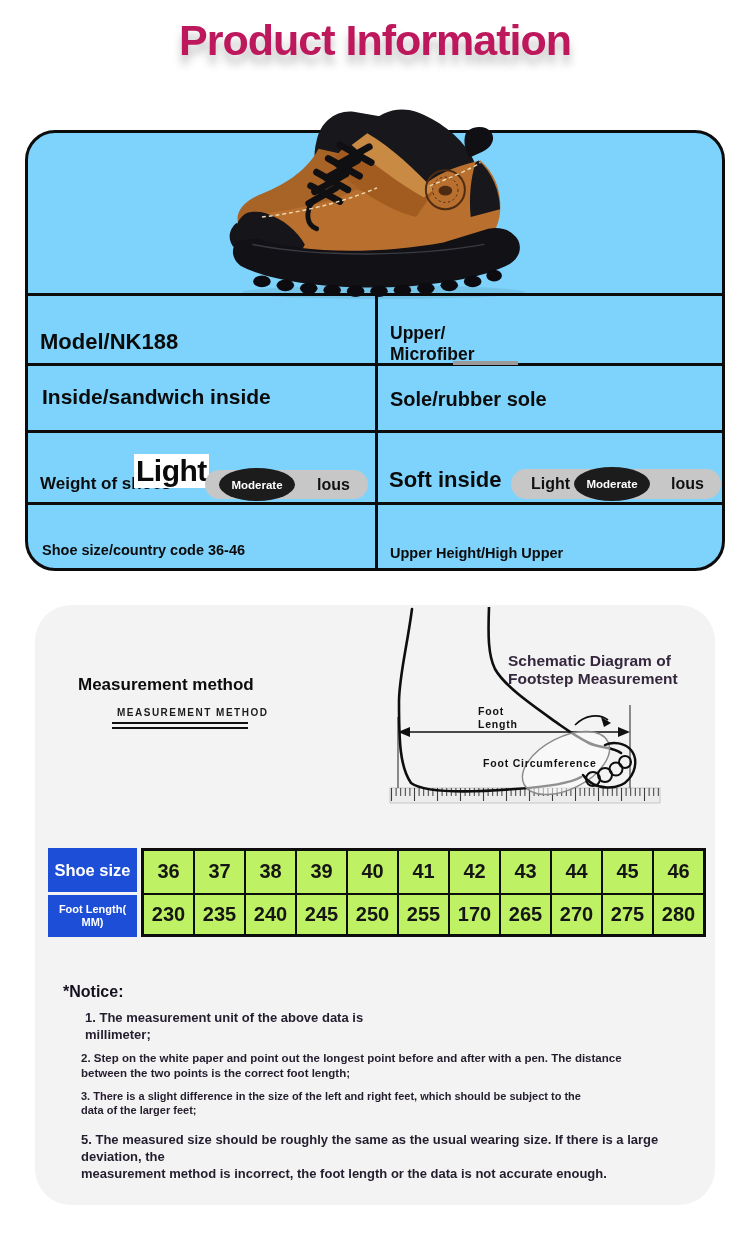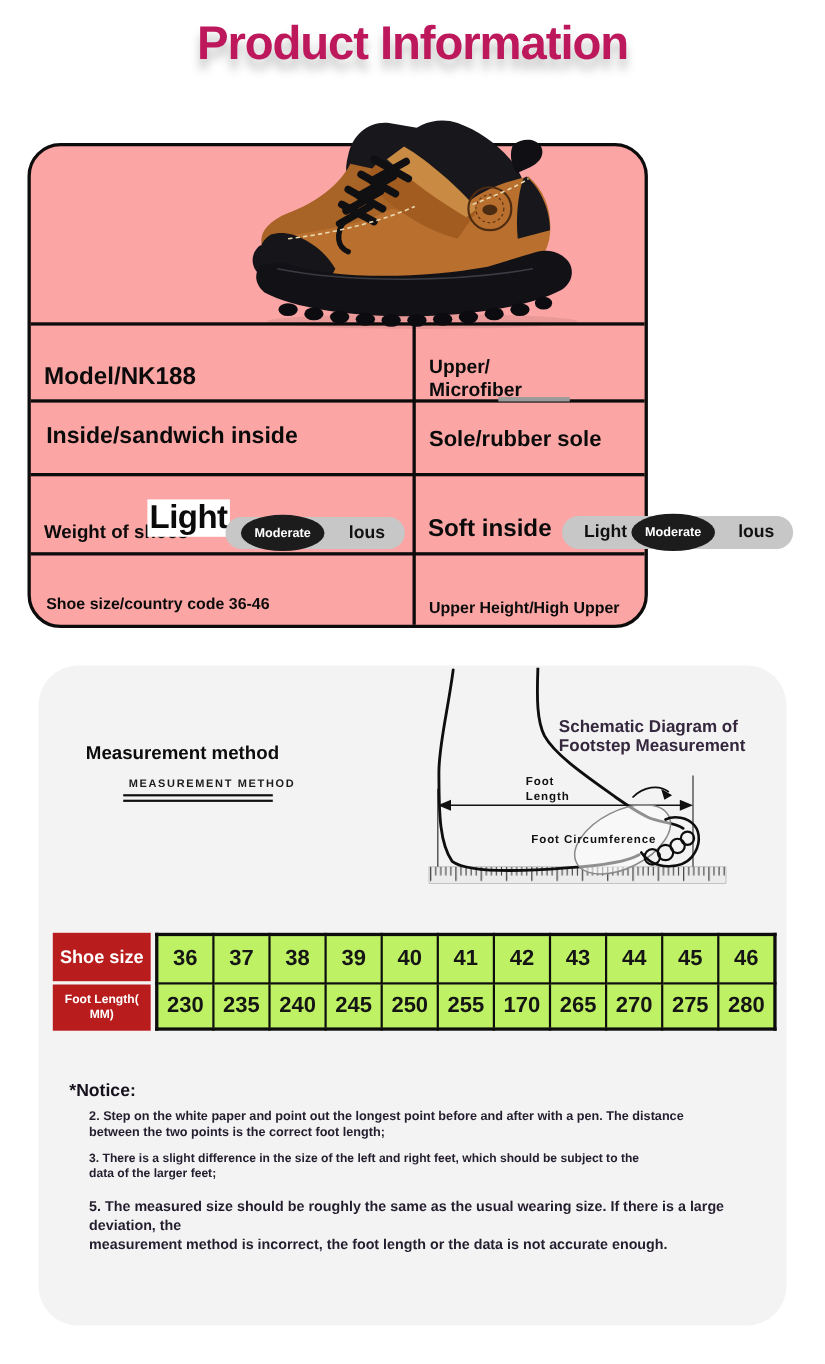--- a/index.html
+++ b/index.html
@@ -6,22 +6,22 @@
   #page{position:relative;width:750px;height:1240px;background:#fff;overflow:hidden;
         font-family:"Liberation Sans",sans-serif;color:#0b0b0b;}
   .abs{position:absolute;}
   .pre{white-space:pre-line;}
 
   
   .title{top:16px;left:0;width:100%;text-align:center;font-size:43px;font-weight:900;
          letter-spacing:-1px;color:#be185d;text-shadow:0 9px 9px rgba(60,60,60,0.30);}
 
   
-  .spec{left:25px;top:130px;width:564px;height:441px;border:3px solid #0c0c0c;
-        border-radius:30px;box-sizing:border-box;background:#fca5a5;}
+  .spec{left:25px;top:130px;width:700px;height:441px;border:3px solid #0c0c0c;
+        border-radius:30px;box-sizing:border-box;background:#7dd3fc;}
   .hline{left:0;right:0;height:3px;background:#0c0c0c;}
   .vline{left:347px;top:160px;bottom:0;width:3px;background:#0c0c0c;}
   .cell-lg{font-weight:800;}
   .artifact{background:#9b9b9b;z-index:4;}
   .overline{z-index:5;}
 
   
   .pill{background:#c7c7c7;border-radius:16px;}
   .pill-sel{position:absolute;background:#1c1c1c;color:#fff;border-radius:50%;
             display:flex;align-items:center;justify-content:center;
@@ -33,21 +33,21 @@
   .m-head{font-size:17px;font-weight:800;color:#0c0c0c;}
   .m-sub{font-size:10px;font-weight:700;letter-spacing:1.5px;color:#1c1c1c;}
   .m-rule{border-top:2px solid #101010;border-bottom:2px solid #101010;height:3px;}
   .m-body{font-size:15px;font-weight:800;line-height:1.16;color:#35283e;}
   .d-title{font-size:15.5px;font-weight:800;line-height:1.14;color:#35283e;}
   .d-lab{font-size:10.5px;font-weight:800;letter-spacing:0.8px;color:#111;line-height:1.2;}
 
   
   .sizeTable{display:flex;}
   .headcol{width:89px;margin-right:4px;display:flex;flex-direction:column;}
-  .headcell{background:#b91c1c;color:#fff;text-align:center;display:flex;
+  .headcell{background:#1d4ed8;color:#fff;text-align:center;display:flex;
             align-items:center;justify-content:center;font-weight:700;}
   .hc1{height:44px;font-size:16.5px;margin-bottom:3px;}
   .hc2{height:42px;font-size:11px;line-height:1.15;}
   .datagrid{border-collapse:collapse;border:3px solid #0d0d0d;}
   .datagrid td{border:2px solid #0d0d0d;background:#bef264;width:49px;text-align:center;
                font-size:20px;font-weight:700;color:#151515;padding:0;}
   .r1 td{height:41px;} .r2 td{height:39px;}
 
   
   .notice{color:#241d2e;}
@@ -235,20 +235,22 @@
           <td>270</td>
           <td>275</td>
           <td>280</td>
         </tr>
       </tbody>
         </table>
     </div>
 
     <div class="abs notice" style="left:28px;top:378px;width:640px">
       <div class="n-head">*Notice:</div>
+      <div class="n-item n1 pre">1. The measurement unit of the above data is
+millimeter;</div>
       <div class="n-item n2 pre">2. Step on the white paper and point out the longest point before and after with a pen. The distance
 between the two points is the correct foot length;</div>
       <div class="n-item n3 pre">3. There is a slight difference in the size of the left and right feet, which should be subject to the
 data of the larger feet;</div>
       <div class="n-item n5 pre">5. The measured size should be roughly the same as the usual wearing size. If there is a large deviation, the
 measurement method is incorrect, the foot length or the data is not accurate enough.</div>
     </div>
   </div>
 
 </div>

